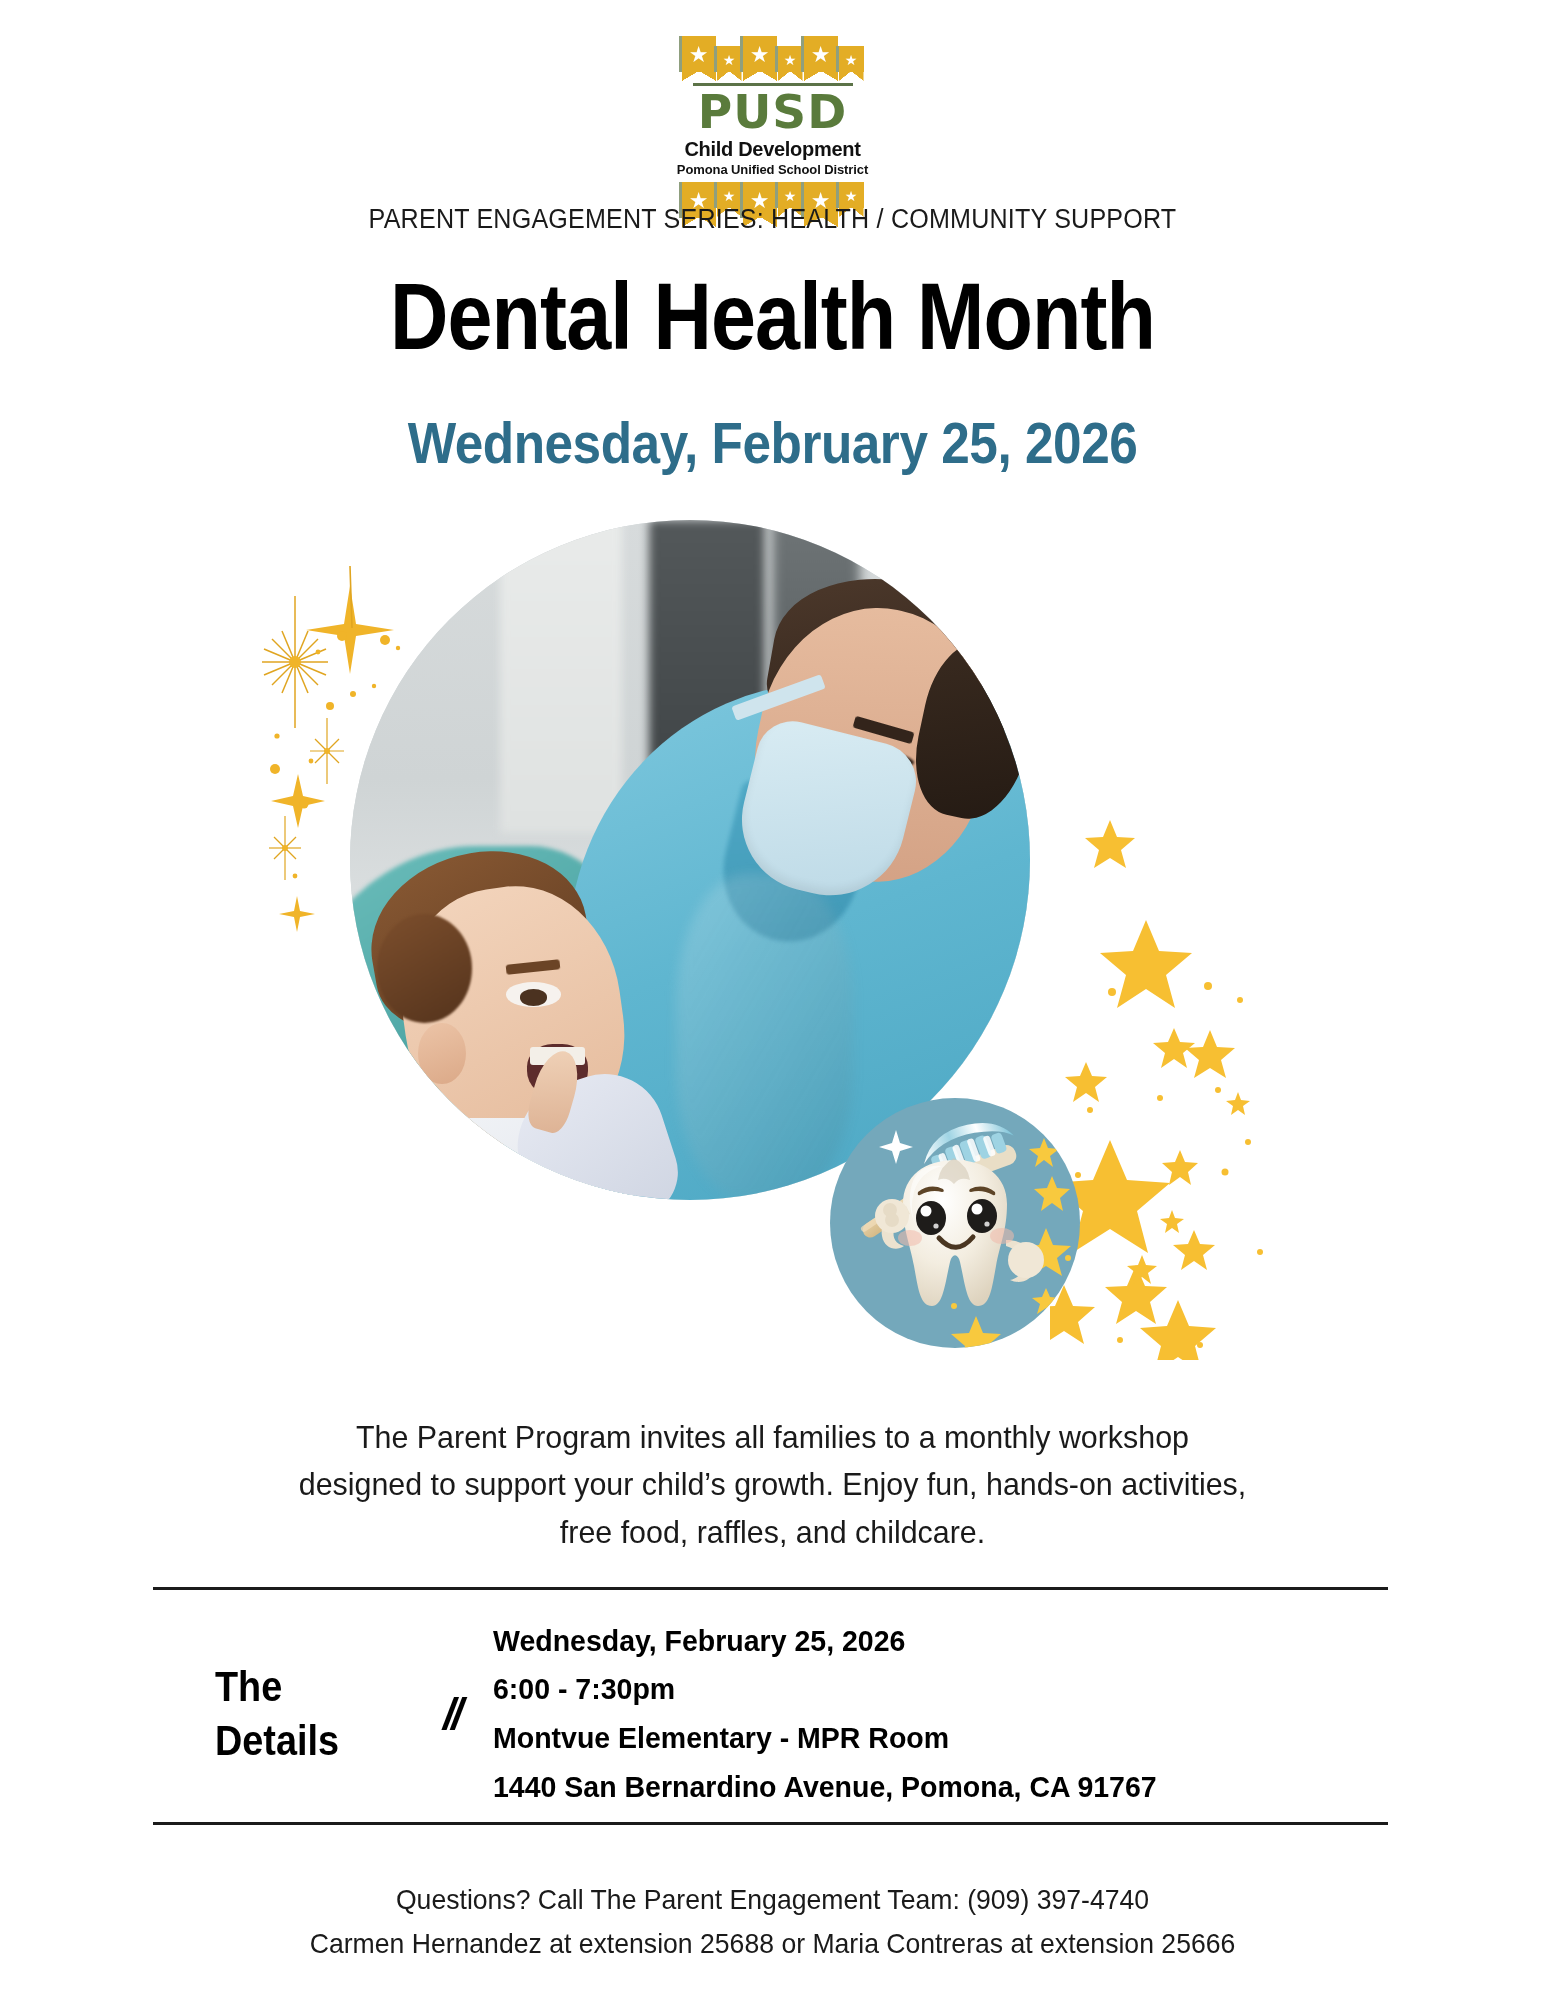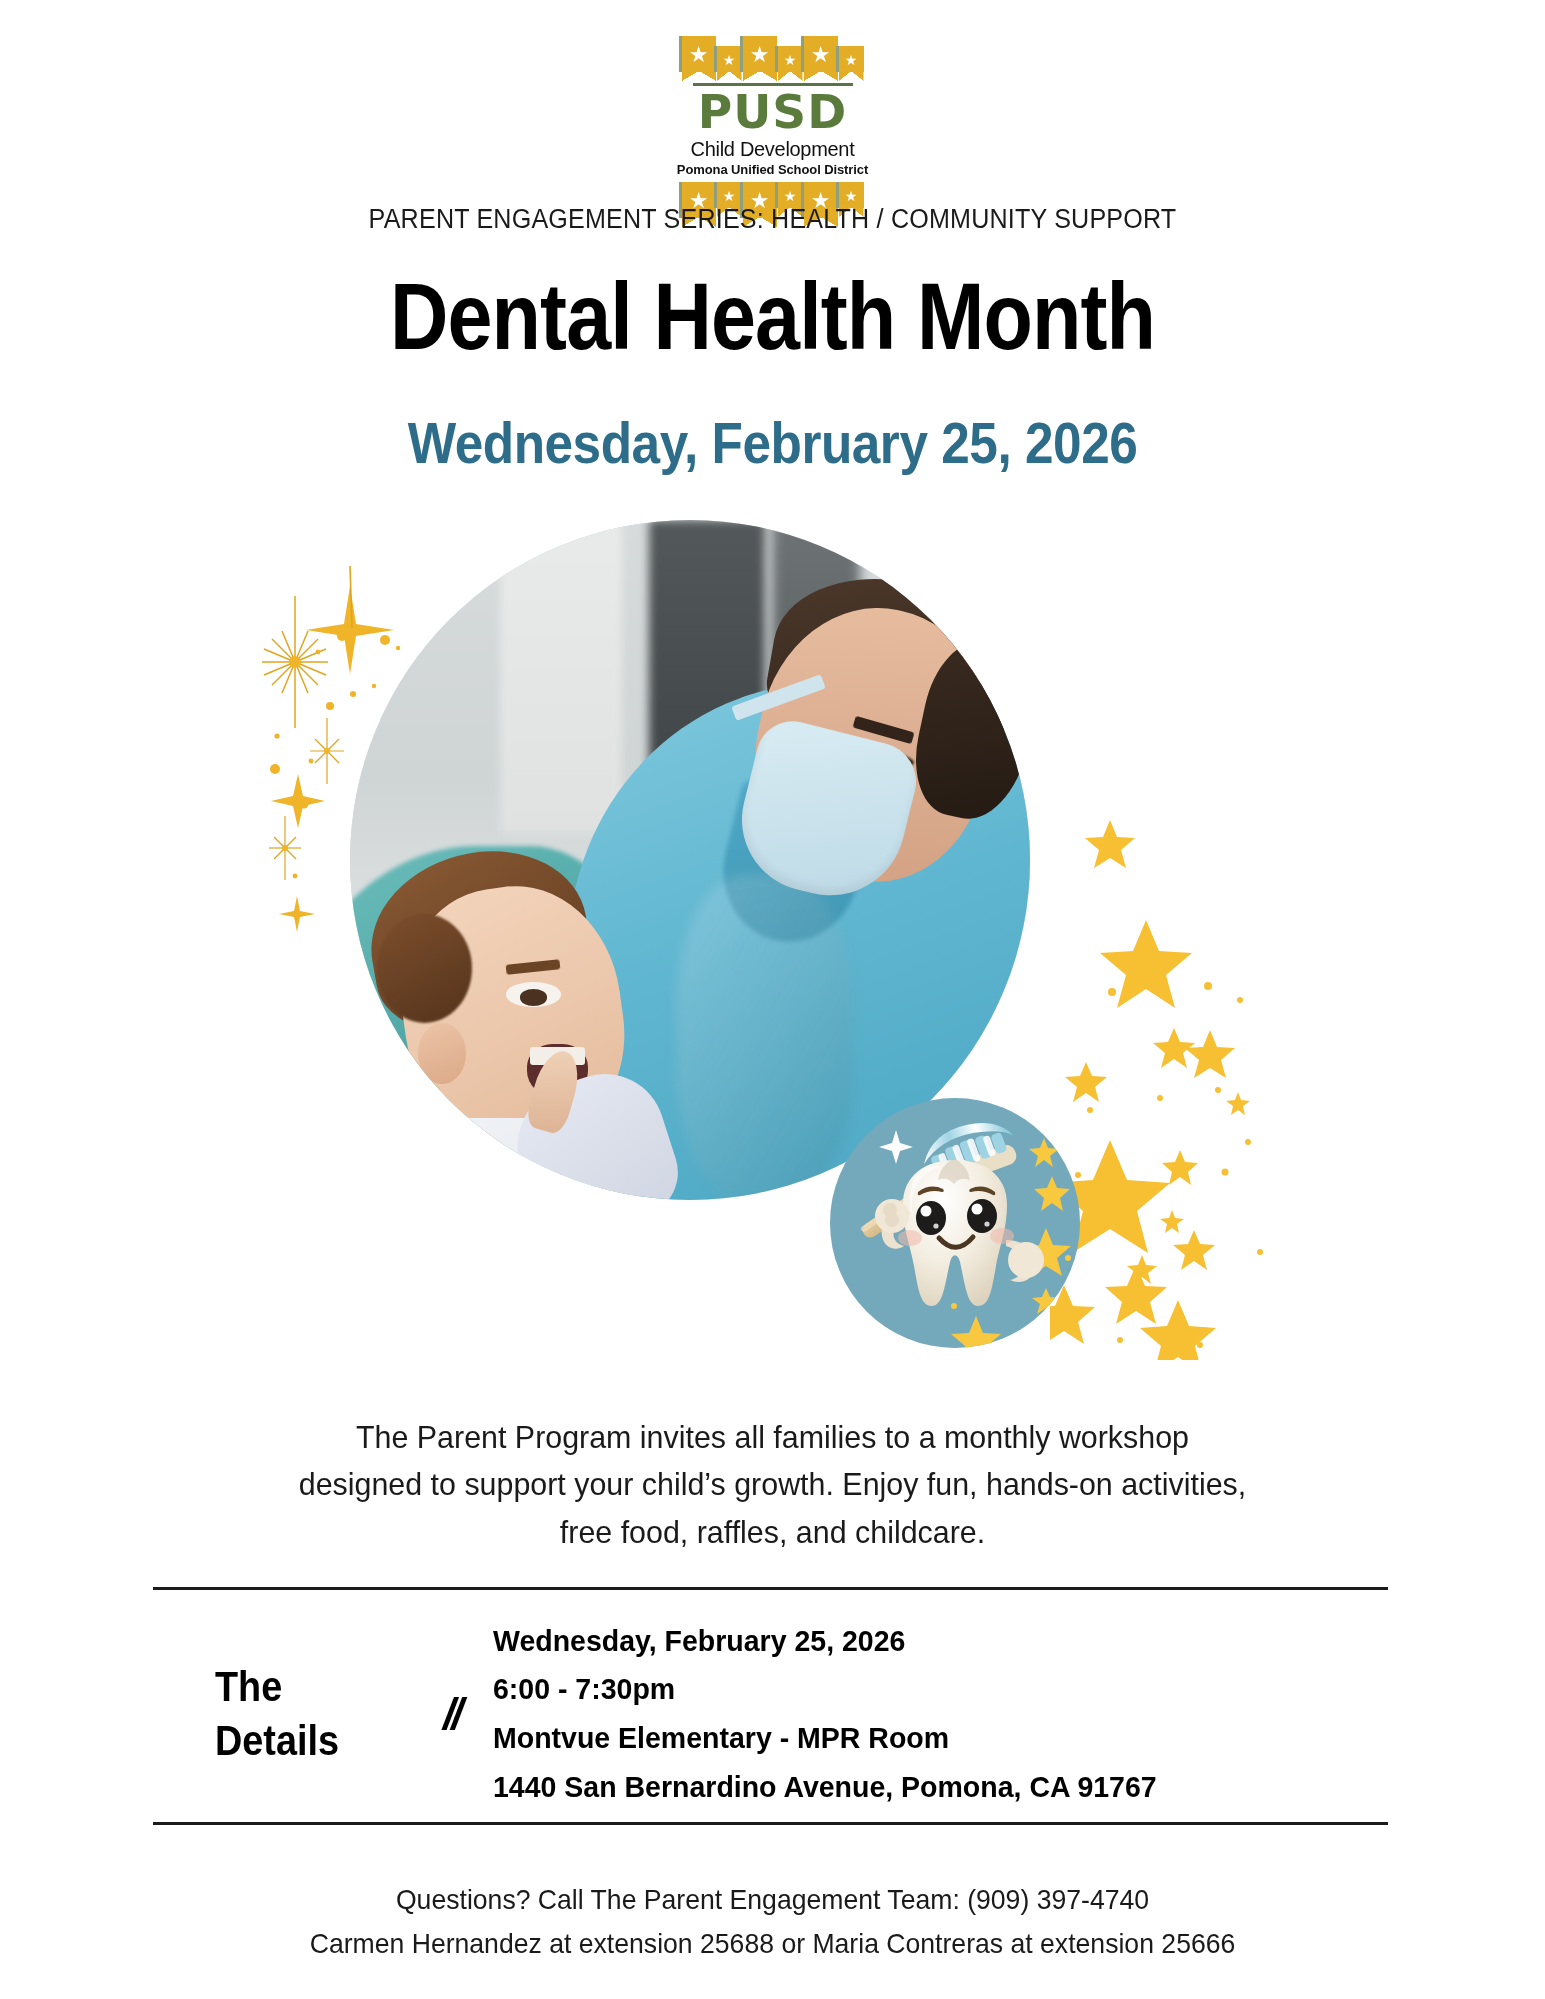--- a/index.html
+++ b/index.html
@@ -50,21 +50,21 @@
   .flag.big .star { font-size:22px; }
   .flag.small .star { font-size:14px; }
   .logo-underline { width:160px; height:3px; background:#5c7348; margin-top:11px; }
   .logo-pusd {
     font-size:47px; font-weight:bold; color:#5a7b3c;
     letter-spacing:1px; line-height:1;
     margin-top:2px;
     font-family:"DejaVu Sans", sans-serif;
   }
   .logo-cd {
-    font-size:20px; font-weight:normal; color:#111111;
+    font-size:20px; font-weight:bold; color:#111111;
     letter-spacing:-0.3px; margin-top:3px;
   }
   .logo-pusd-full {
     font-size:13px; font-weight:bold; color:#111111;
     letter-spacing:-0.1px; margin-top:1px;
   }
   .logo-banner-bot {
     display:flex; align-items:flex-start; justify-content:center;
     gap:1px; margin-top:5px;
   }

